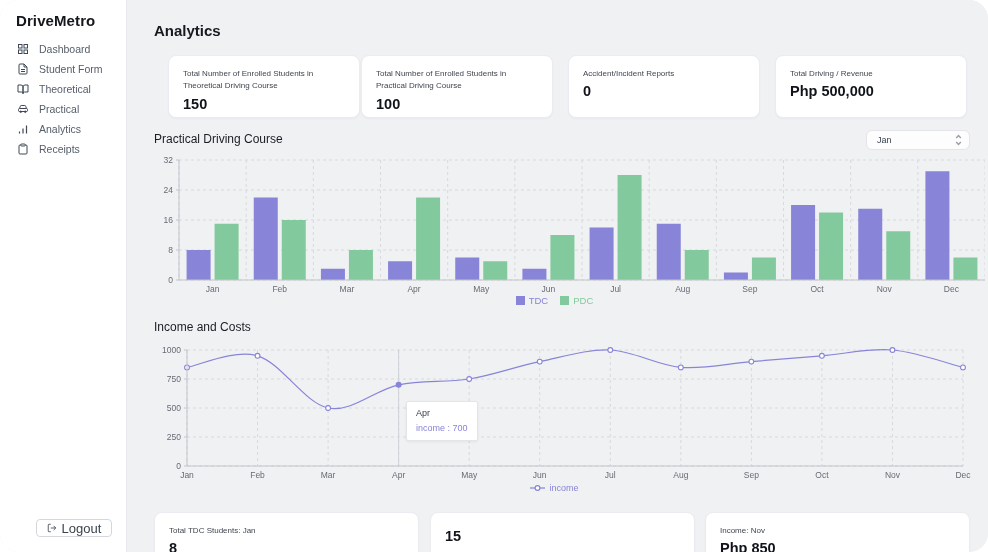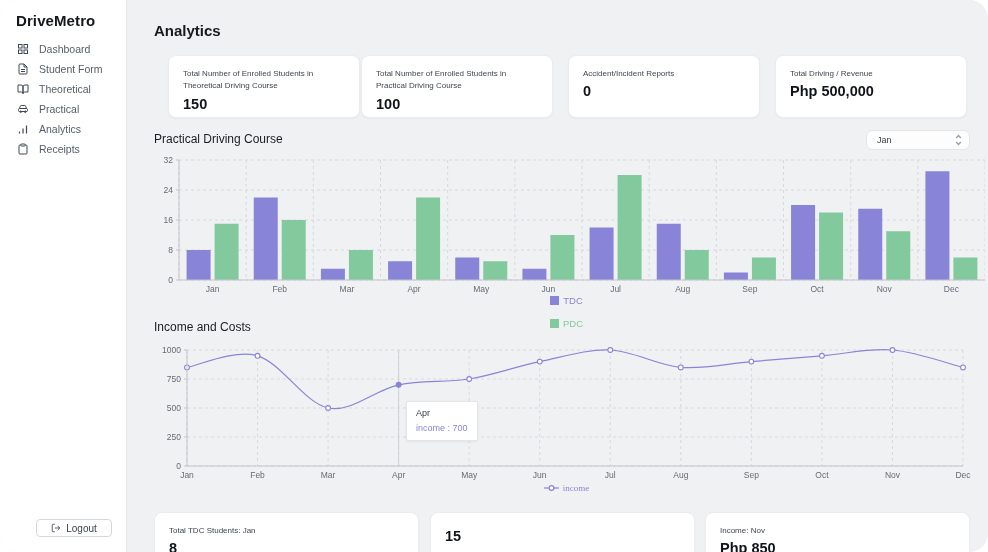--- a/index.html
+++ b/index.html
@@ -8,21 +8,21 @@
   #app{position:relative;width:988px;height:552px;overflow:hidden;background:#f0f1f3;border-radius:19px;}
 
   
   .sidebar{position:absolute;left:0;top:0;bottom:0;width:127px;background:#ffffff;border-right:1px solid #e7e8ec;}
   .brand{position:absolute;left:16px;top:12px;font-size:15px;font-weight:bold;color:#14171c;letter-spacing:.1px;}
   .nav{position:absolute;left:0;top:39px;right:0;}
   .nav-item{display:flex;align-items:center;gap:10px;height:20px;padding-left:17px;color:#555d69;font-size:10.5px;cursor:pointer;}
   .nav-item .ic{width:12px;height:12px;display:inline-flex;color:#3f4754;flex:0 0 12px;}
   .nav-item .ic svg{width:12px;height:12px;}
   .logout-btn{position:absolute;left:36px;top:519px;width:76px;height:18px;border:1px solid #d4d7dc;border-radius:4px;background:#fff;
-    display:flex;align-items:center;justify-content:center;gap:5px;font-size:10px;color:#3c434d;cursor:pointer;}
+    display:flex;align-items:center;justify-content:center;gap:5px;font-size:13px;color:#3c434d;cursor:pointer;}
   .logout-btn .ic{width:10px;height:10px;display:inline-flex;}
   .logout-btn .ic svg{width:10px;height:10px;}
 
   
   .main{position:absolute;left:127px;top:0;right:0;bottom:0;background:#f0f1f3;}
   .page-title{position:absolute;left:27px;top:22px;font-size:15px;font-weight:bold;color:#16191e;}
 
   .card{position:absolute;background:#fff;border:1px solid #ececf0;border-radius:8px;box-shadow:0 1px 2px rgba(20,20,43,.04);}
   .card .lbl{font-size:8px;line-height:1.55;color:#3f4650;}
   .card .val{font-size:14.5px;font-weight:bold;color:#101319;margin-top:3px;}
@@ -30,21 +30,21 @@
   .bottom-card{top:512px;width:265px;height:60px;padding:12px 14px 0 14px;}
 
   .section-title{position:absolute;left:27px;font-size:12px;font-weight:normal;color:#1a1d23;}
 
   .month-select{position:absolute;left:739px;top:130px;width:104px;height:20px;background:#fdfdfe;border:1px solid #e3e5ea;
     border-radius:6px;display:flex;align-items:center;padding:0 7px 0 10px;cursor:pointer;}
   .month-select .sel-val{flex:1;font-size:9px;color:#3a414b;}
   .month-select .arrows{display:flex;flex-direction:column;line-height:0;color:#9aa0a9;}
 
   .chart{position:absolute;left:25px;width:833px;height:140px;}
-  .legend{position:absolute;left:23px;width:833px;display:flex;justify-content:center;align-items:center;gap:12px;font-size:9.5px;flex-direction:column;}
+  .legend{position:absolute;left:11px;width:833px;display:flex;justify-content:center;align-items:center;gap:12px;font-size:9.5px;}
   .legend .li{display:flex;align-items:center;gap:4px;}
   .legend .sq{width:9px;height:9px;display:inline-block;}
   .legend .line-marker{display:inline-flex;align-items:center;}
 
   .tooltip{position:absolute;left:279px;top:401px;background:#fff;border:1px solid #e4e5e9;border-radius:2px;
     padding:6px 9px 7px 9px;box-shadow:0 1px 3px rgba(0,0,0,.06);z-index:5;white-space:nowrap;}
   .tooltip .tt-title{font-size:9px;color:#3b424c;margin-bottom:5px;}
   .tooltip .tt-line{font-size:9px;}
 </style>
 </head>
@@ -301,21 +301,21 @@
       <div class="tt-line" style="color: rgb(136, 132, 216);">income : 700</div>
     </div>
     <div class="legend" style="top:483px;font-size:9px">
       <span class="li">
         <span class="line-marker">
           <svg width="15" height="8" viewBox="0 0 15 8">
               <line x1="0" y1="4" x2="15" y2="4" stroke="#8884d8" stroke-width="1.2"></line>
               <circle cx="7.5" cy="4" r="2.4" fill="#fff" stroke="#8884d8" stroke-width="1.2"></circle>
             </svg>
         </span>
-        <span style="color: rgb(136, 132, 216); font-family: Liberation Serif, serif;">income</span>
+        <span style="color: rgb(136, 132, 216);">income</span>
       </span>
     </div>
 
     <div class="card bottom-card" style="left:27px">
       <div class="lbl">Total TDC Students: Jan</div>
       <div class="val">8</div>
     </div>
     <div class="card bottom-card" style="left:303px">
       <div class="val">15</div>
     </div>

